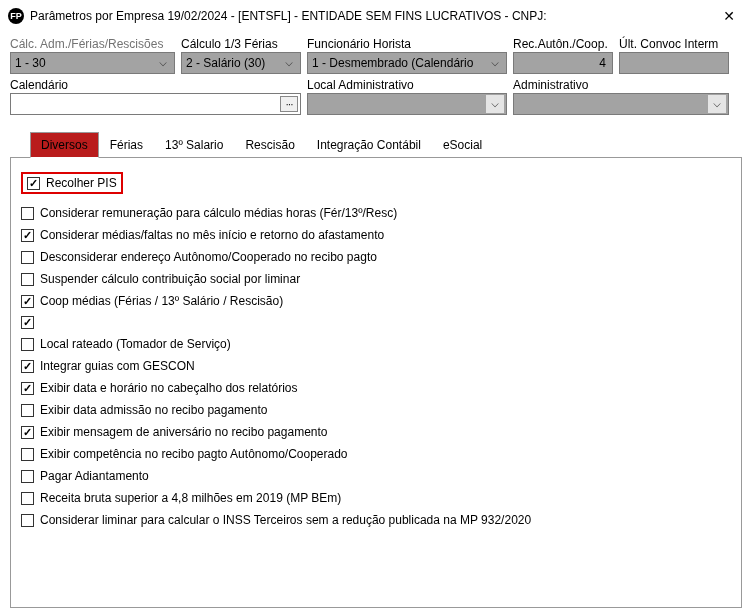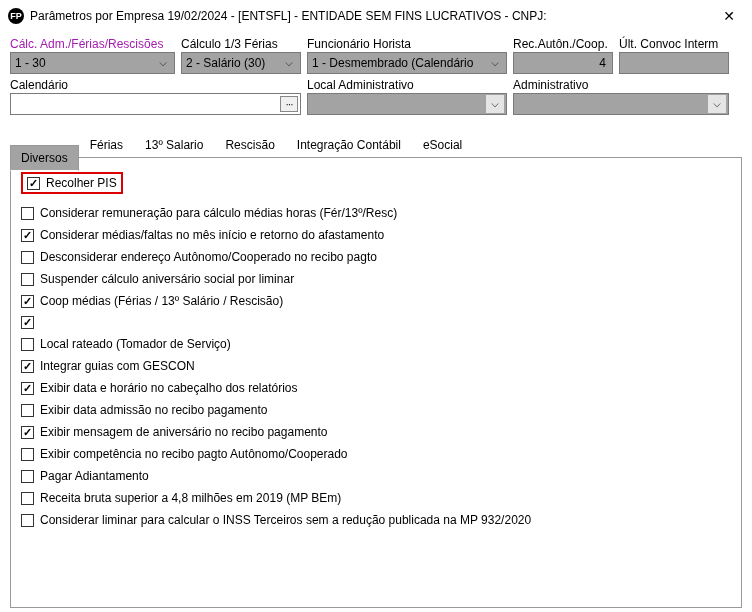--- a/index.html
+++ b/index.html
@@ -47,21 +47,21 @@
     }
     .field {
       display: flex;
       flex-direction: column;
     }
     .field-label {
       font-size: 12px;
       margin-bottom: 1px;
       white-space: nowrap;
     }
-    .red-label { color: #a21caf; }
+    .red-label { color: #737373; }
     .combo, .textbox {
       border: 1px solid #7a7a7a;
       background: #a3a3a3;
       height: 22px;
       display: flex;
       align-items: center;
       padding: 0 4px;
       position: relative;
       font-size: 12px;
     }
@@ -110,23 +110,24 @@
       border: 1px solid transparent;
       border-bottom: none;
       margin-right: 0px;
       cursor: pointer;
       position: relative;
       top: 1px;
       background: transparent;
     }
     .tab.active {
       border-color: #999;
-      background: #a3a3a3;
+      background: #b91c1c;
       border-bottom: 1px solid #fff;
-      top: 14px;
+      top: 1px;
+      margin-left: 20px;
     }
     .tab-content {
       border: 1px solid #999;
       border-top: none;
       margin: 0 10px;
       padding: 10px 8px;
       height: 450px;
     }
     .checkrow {
       display: flex;
@@ -251,21 +252,21 @@
     <div class="checkrow">
       <span class="cb checked"></span>
       <span>Considerar médias/faltas no mês início e retorno do afastamento</span>
     </div>
     <div class="checkrow">
       <span class="cb"></span>
       <span>Desconsiderar endereço Autônomo/Cooperado no recibo pagto</span>
     </div>
     <div class="checkrow">
       <span class="cb"></span>
-      <span>Suspender cálculo aniversário social por liminar</span>
+      <span>Suspender cálculo contribuição social por liminar</span>
     </div>
     <div class="checkrow">
       <span class="cb checked"></span>
       <span>Coop médias (Férias / 13º Salário / Rescisão)</span>
     </div>
     <div class="checkrow">
       <span class="cb checked"></span>
     </div>
     <div class="checkrow">
       <span class="cb"></span>

